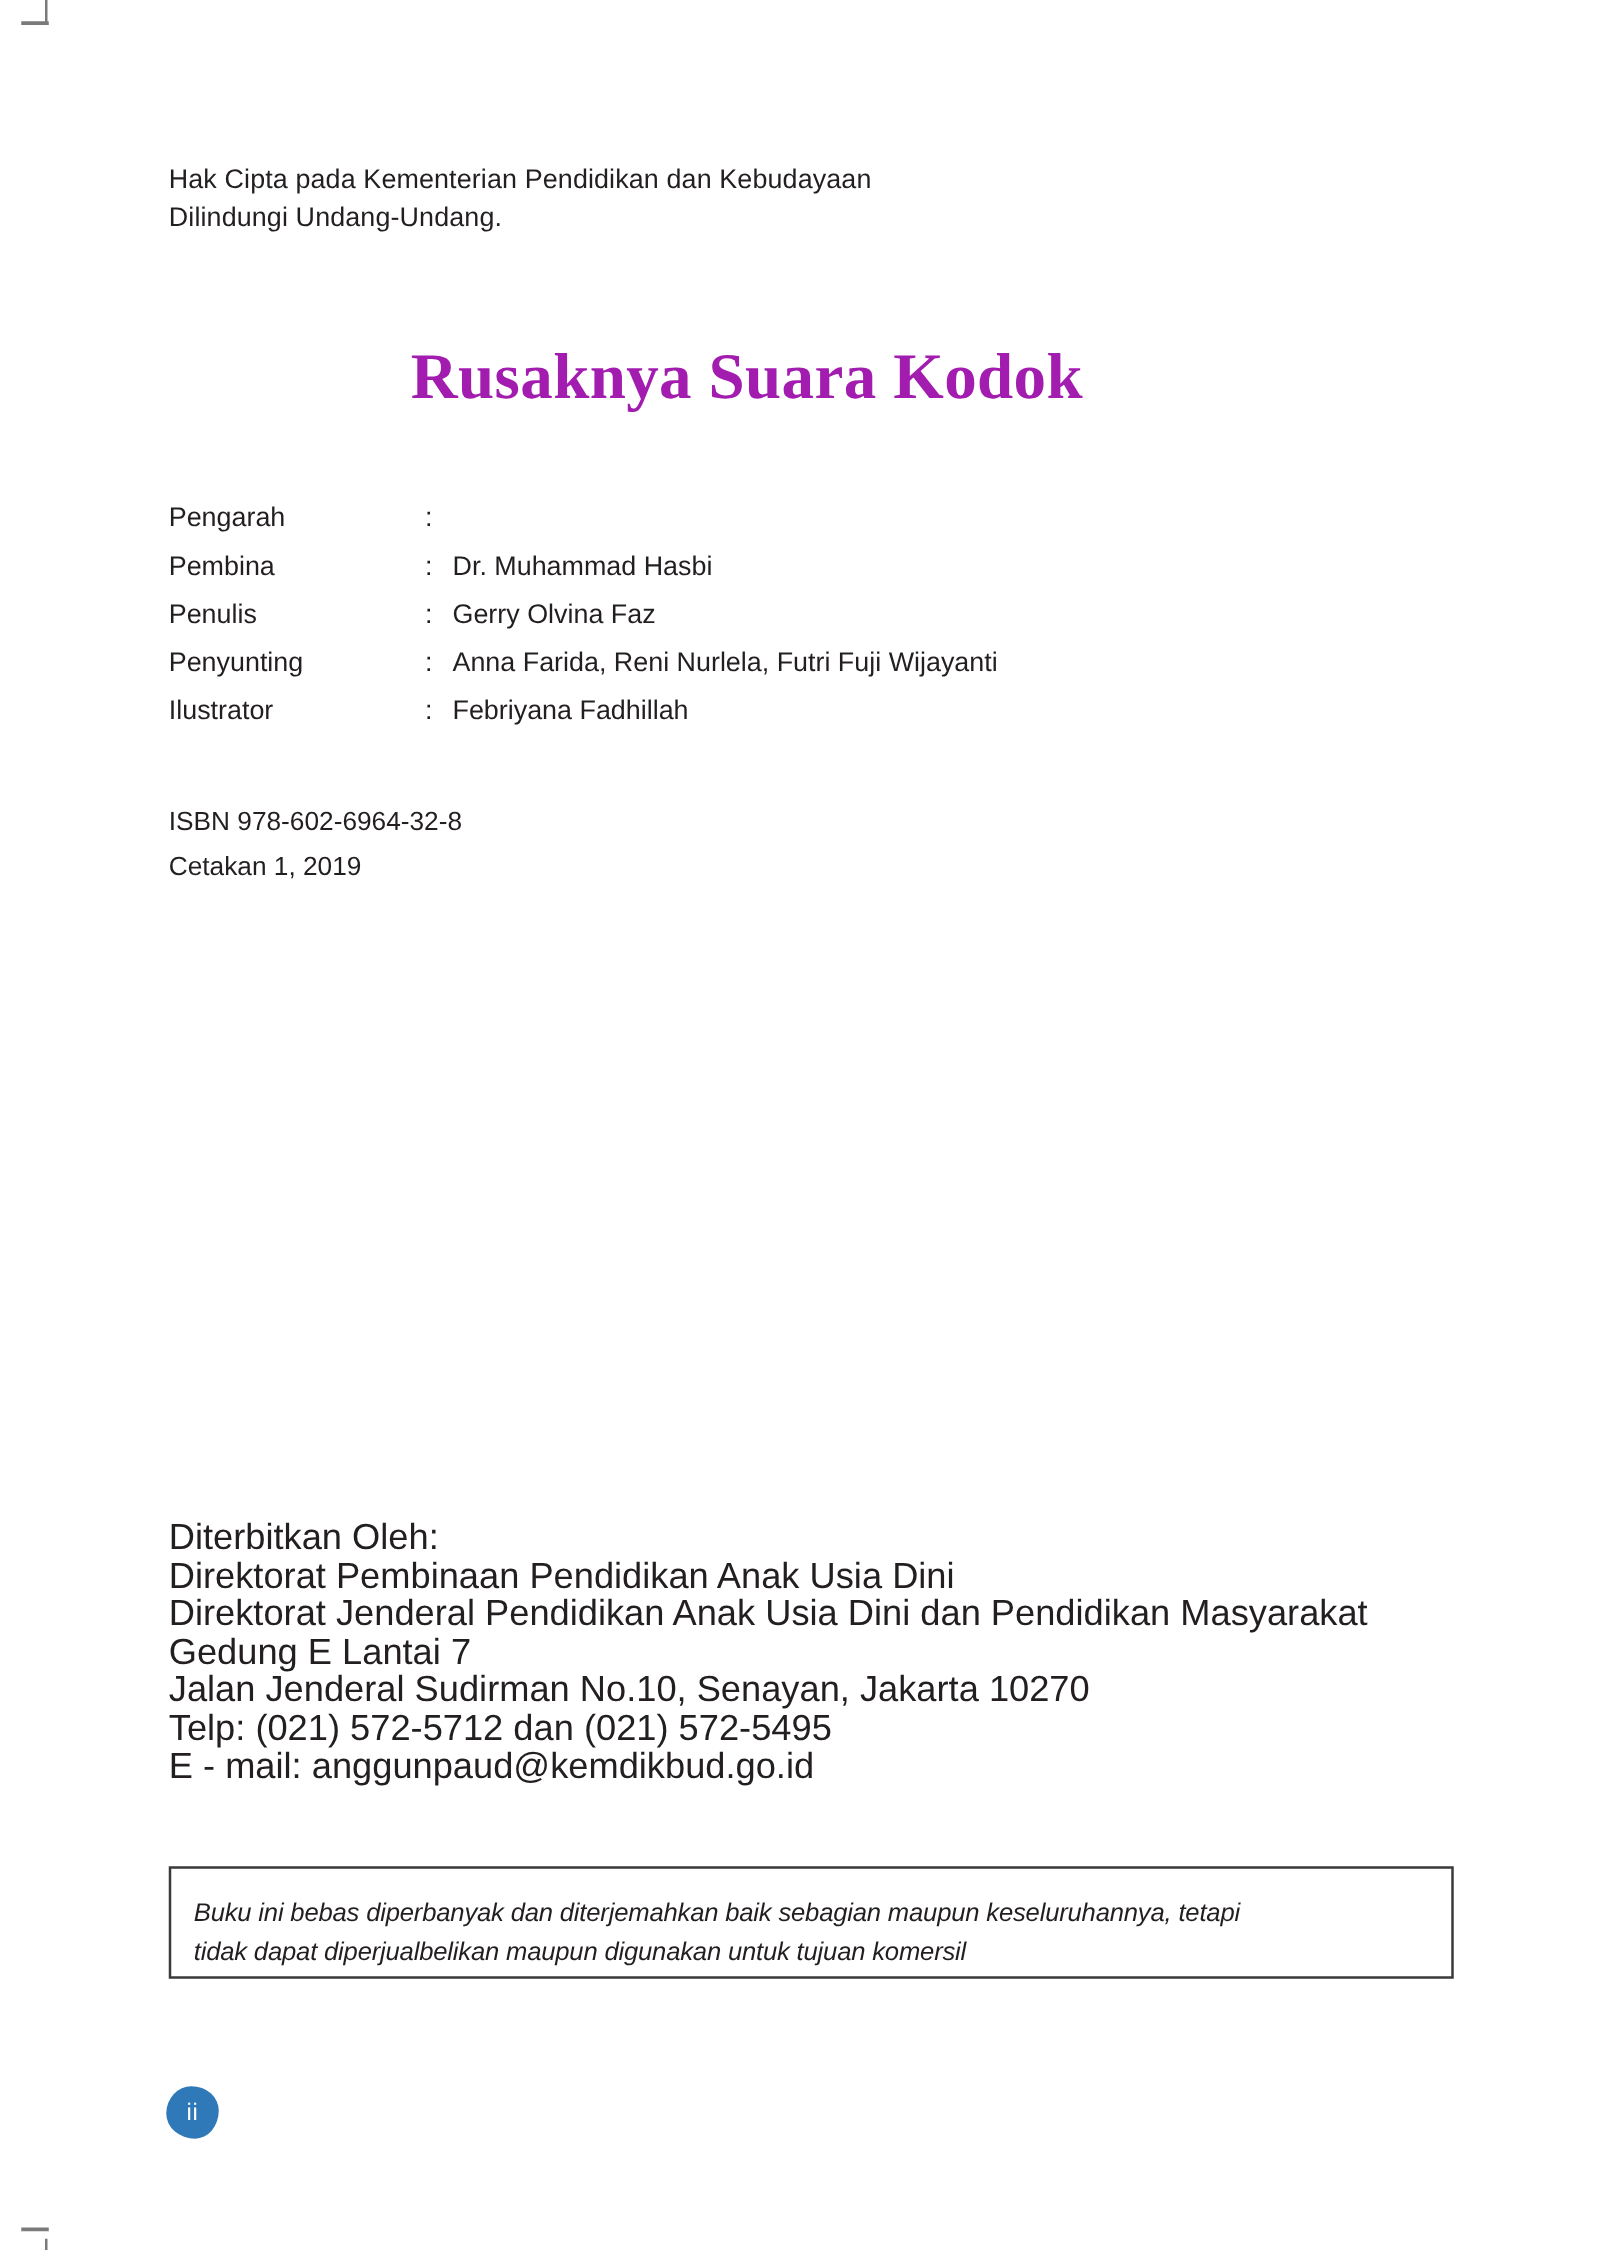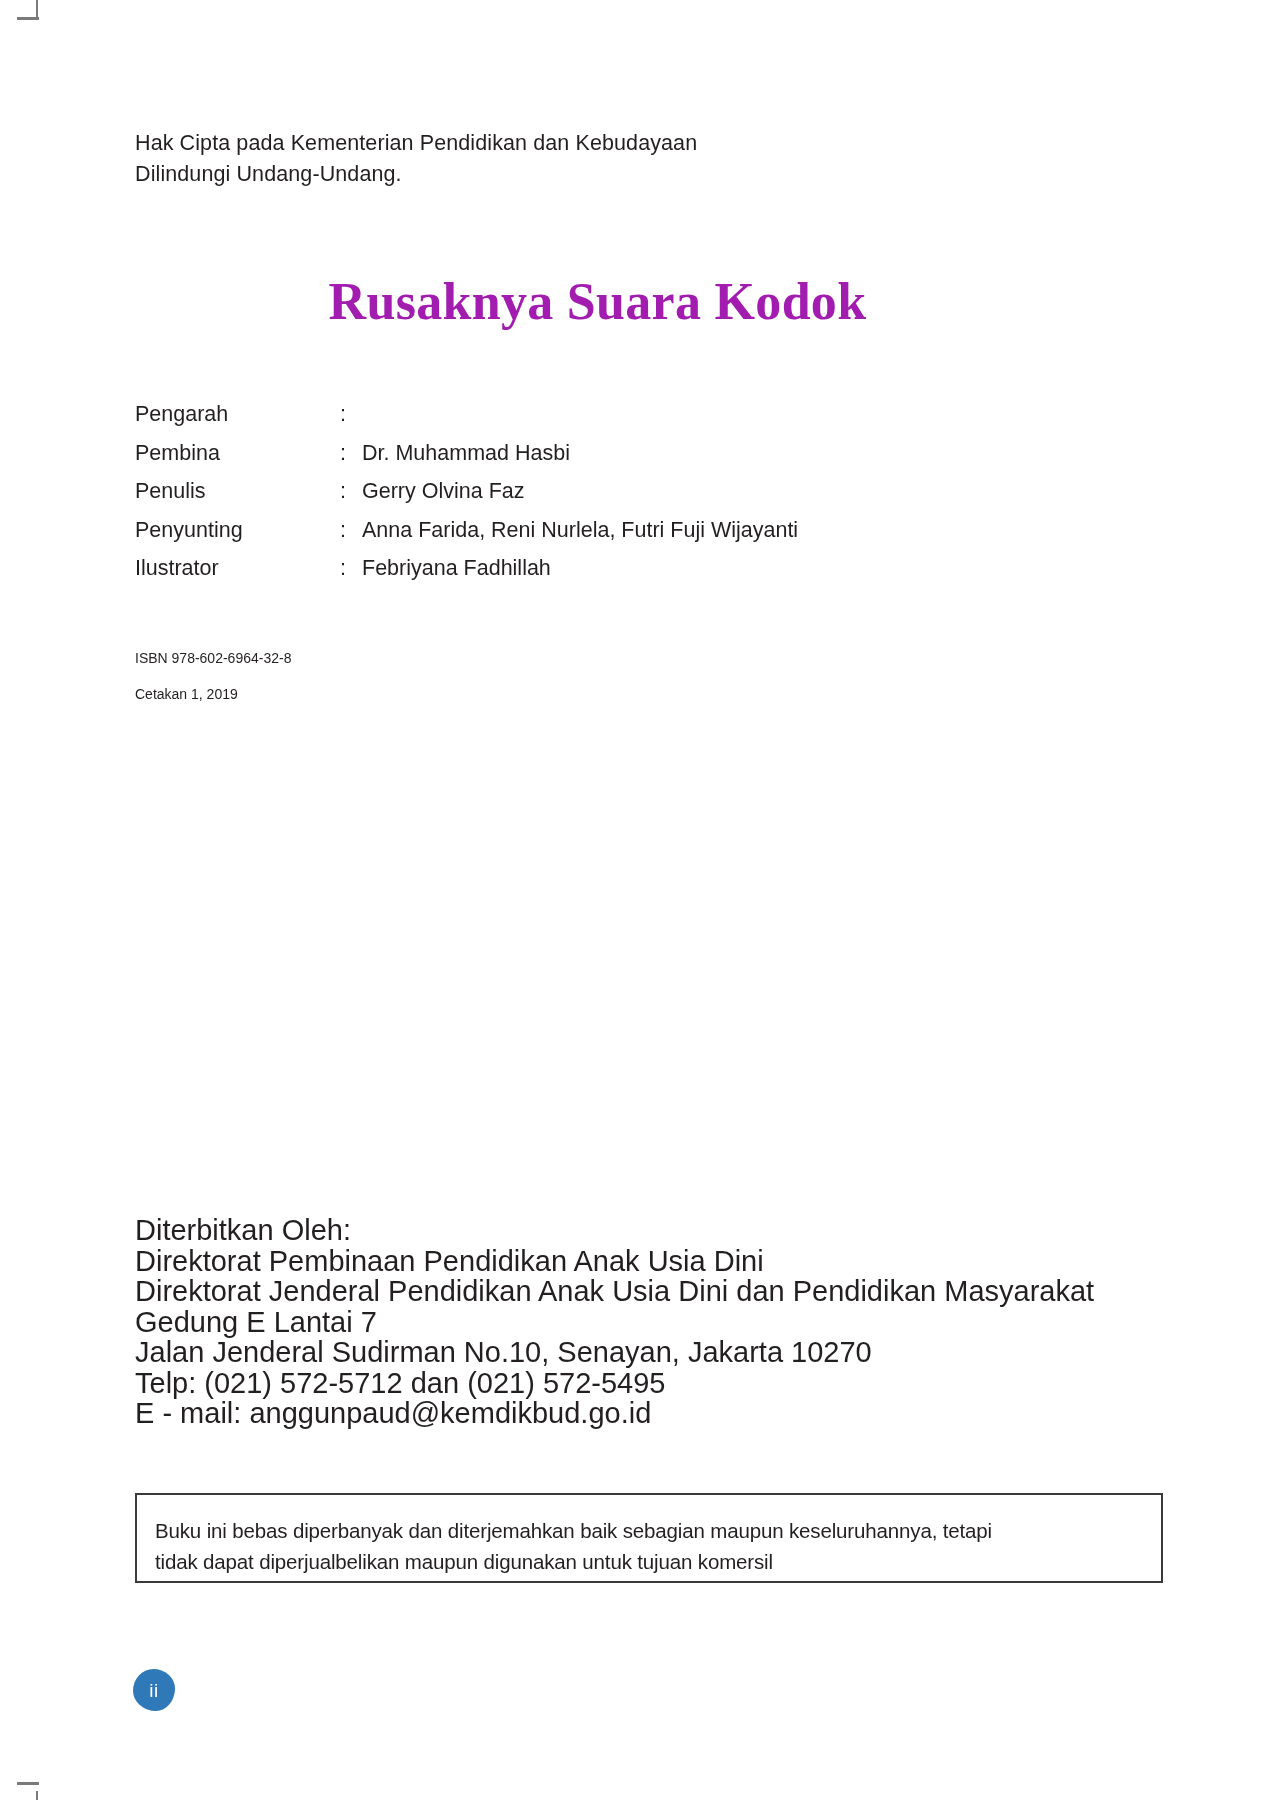--- a/index.html
+++ b/index.html
@@ -74,21 +74,21 @@
     white-space: nowrap;
   }
   .credits-role  { width: 205px; flex: 0 0 205px; }
   .credits-sep   { width: 22px;  flex: 0 0 22px; }
   .credits-value { flex: 1 1 auto; }
 
   .isbn-block {
     position: absolute;
     left: 135px;
     top: 640px;
-    font-size: 14px;
+    font-size: 21px;
     line-height: 36px;
   }
   .isbn-block div { white-space: nowrap; }
 
   .publisher-block {
     position: absolute;
     left: 135px;
     top: 1215px;
     font-size: 29px;
     line-height: 30.5px;
@@ -103,20 +103,21 @@
     height: 90px;
     box-sizing: border-box;
     border: 2px solid #3a3a3a;
     padding: 20px 18px 0 18px;
   }
   .notice-line {
     font-size: 20.5px;
     line-height: 31px;
     white-space: nowrap;
     letter-spacing: -0.15px;
+    font-style: italic;
   }
 
   .page-number-badge {
     position: absolute;
     left: 133px;
     top: 1669px;
     width: 42px;
     height: 42px;
     background: #3079b8;
     border-radius: 48% 52% 45% 55% / 52% 46% 54% 48%;

